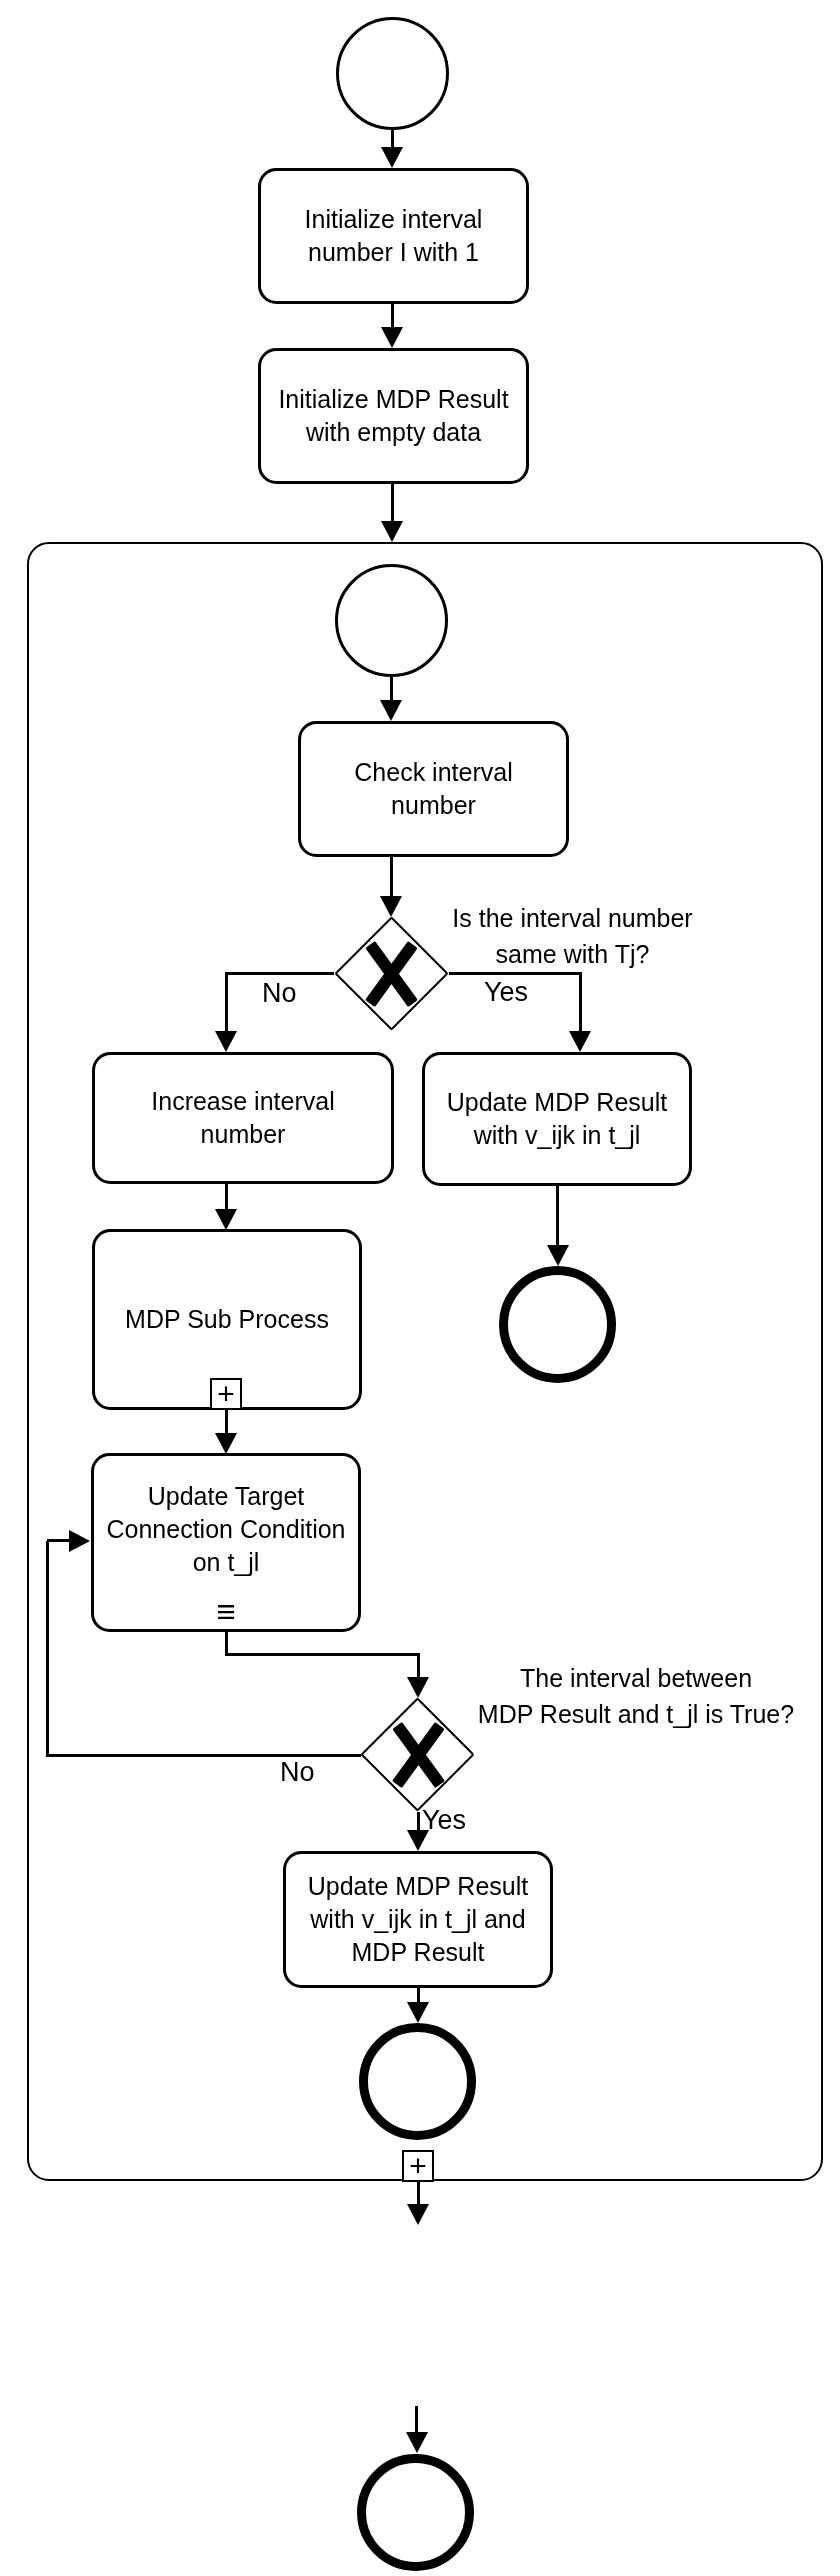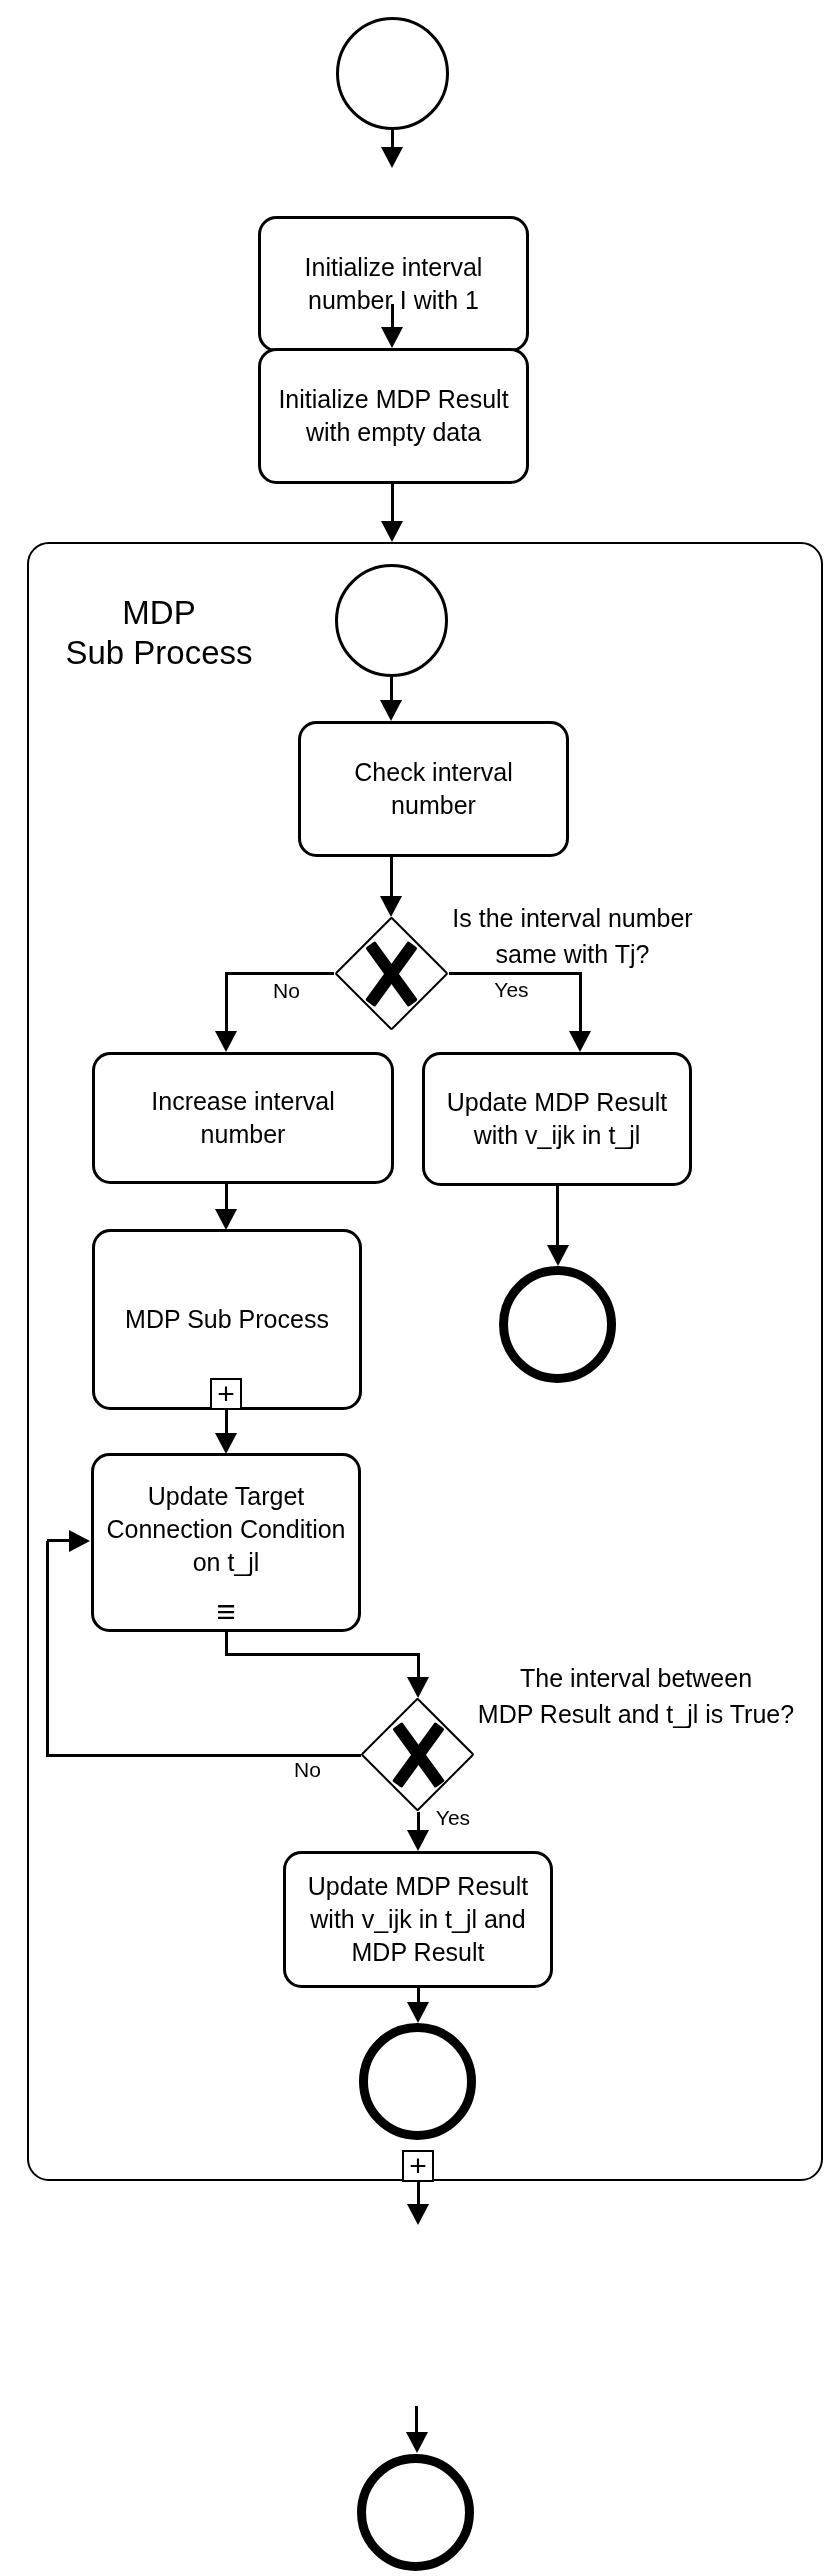--- a/index.html
+++ b/index.html
@@ -79,23 +79,23 @@
     border-top:21px solid #000;
   }
   .tri-right{
     position:absolute;width:0;height:0;
     border-top:11px solid transparent;
     border-bottom:11px solid transparent;
     border-left:21px solid #000;
   }
   .edge-label{
     position:absolute;
-    font-size:21px;
+    font-size:27px;
     line-height:1.0;
-    text-align:center;
+    text-align:left;
   }
   .question{
     position:absolute;
     font-size:25px;
     line-height:1.42;
     text-align:center;
     white-space:pre-line;
   }
   .marker-box{
     position:absolute;
@@ -122,39 +122,37 @@
 </head>
 <body>
 
 <div id="canvas">
 
   <div class="event start" style="left:336px;top:16.6px;width:113px;height:113px;"></div>
 
   <div class="vline" style="left:391px;top:130px;height:18px;"></div>
   <div class="tri-down" style="left:381px;top:147px;"></div>
 
-  <div class="task" style="left:258px;top:168px;width:271px;height:136px;margin-top:48px;">
+  <div class="task" style="left:258px;top:168px;width:271px;height:136px;">
     <span class="label">Initialize interval
 number I with 1</span>
   </div>
 
   <div class="vline" style="left:391px;top:304px;height:25px;"></div>
   <div class="tri-down" style="left:381px;top:327px;"></div>
 
   <div class="task" style="left:258px;top:348px;width:271px;height:136px;">
     <span class="label">Initialize MDP Result
 with empty data</span>
   </div>
 
   <div class="vline" style="left:391px;top:484px;height:39px;"></div>
   <div class="tri-down" style="left:381px;top:521px;"></div>
 
   <div class="container-box" style="left:26.5px;top:542px;width:796px;height:1639px;"></div>
-  <div class="container-label" style="left:54px;top:593px;width:210px;">MDP
-Sub Process</div>
 
   <div class="event start" style="left:335px;top:564px;width:113px;height:113px;"></div>
 
   <div class="vline" style="left:390px;top:677px;height:24px;"></div>
   <div class="tri-down" style="left:380px;top:700px;"></div>
 
   <div class="task" style="left:258px;top:721px;width:271px;height:136px;margin-left:40px;">
     <span class="label">Check interval
 number</span>
   </div>

